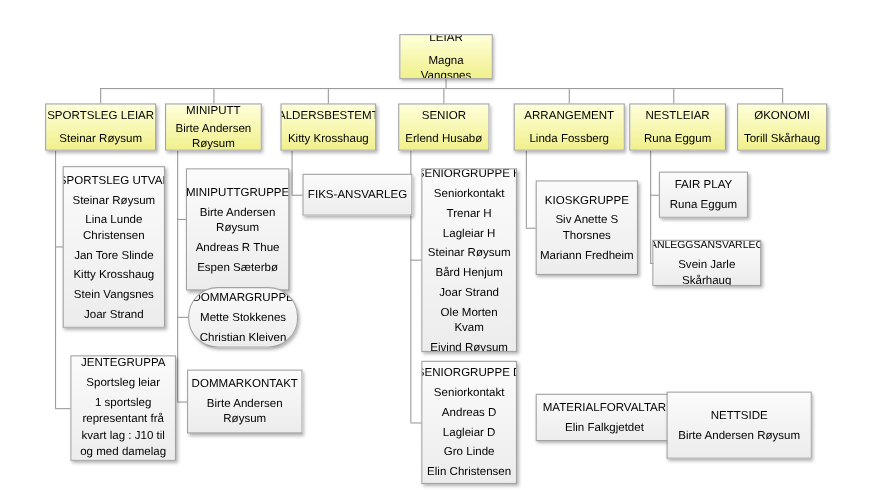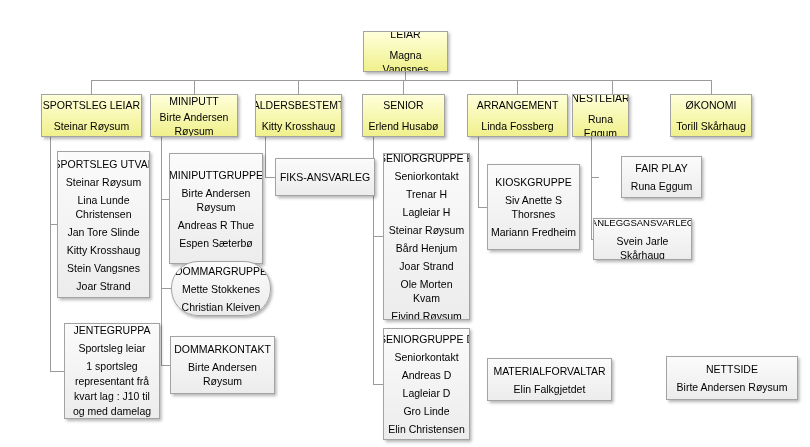--- a/index.html
+++ b/index.html
@@ -79,21 +79,21 @@
     <div class="member">Kitty Krosshaug</div>
   </div>
   <div class="node parent" style="left:362px;top:94px;width:83px;height:43px;">
     <div class="title">SENIOR</div>
     <div class="member">Erlend Husabø</div>
   </div>
   <div class="node parent" style="left:467px;top:94px;width:101px;height:43px;">
     <div class="title">ARRANGEMENT</div>
     <div class="member">Linda Fossberg</div>
   </div>
-  <div class="node parent" style="left:572px;top:94px;width:57px;height:43px;">
+  <div class="node parent" style="left:572px;top:94px;width:88px;height:43px;">
     <div class="title">NESTLEIAR</div>
     <div class="member">Runa Eggum</div>
   </div>
   <div class="node parent" style="left:670px;top:94px;width:82px;height:43px;">
     <div class="title">ØKONOMI</div>
     <div class="member">Torill Skårhaug</div>
   </div>
 
   <div class="node child" style="left:57px;top:151px;width:93px;height:147px;">
     <div class="title">SPORTSLEG UTVAL</div>
@@ -149,31 +149,31 @@
     <div class="member">Gro Linde</div>
     <div class="member">Elin Christensen</div>
   </div>
 
   <div class="node child" style="left:487px;top:164px;width:93px;height:86px;">
     <div class="title">KIOSKGRUPPE</div>
     <div class="member">Siv Anette S Thorsnes</div>
     <div class="member">Mariann Fredheim</div>
   </div>
 
-  <div class="node child" style="left:599px;top:156px;width:81px;height:42px;margin-left:22px;">
+  <div class="node child" style="left:599px;top:156px;width:81px;height:42px;">
     <div class="title">FAIR PLAY</div>
     <div class="member">Runa Eggum</div>
   </div>
   <div class="node child" style="left:593px;top:218px;width:99px;height:42px;">
     <div class="title" style="font-size:9.5px;">ANLEGGSANSVARLEG</div>
     <div class="member">Svein Jarle Skårhaug</div>
   </div>
 
   <div class="node child" style="left:487px;top:358px;width:125px;height:43px;">
     <div class="title">MATERIALFORVALTAR</div>
     <div class="member">Elin Falkgjetdet</div>
   </div>
-  <div class="node child" style="left:666px;top:356px;width:132px;height:44px;">
+  <div class="node child" style="left:606px;top:356px;width:132px;height:61px;">
     <div class="title">NETTSIDE</div>
     <div class="member">Birte Andersen Røysum</div>
   </div>
 
 </div>
 
 </body></html>

